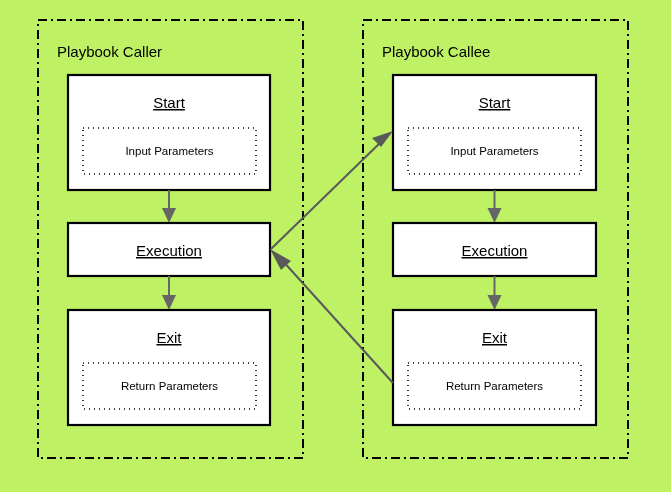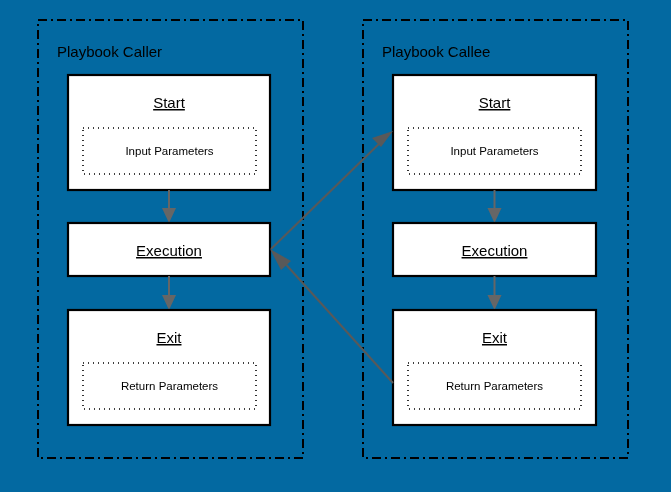--- a/index.html
+++ b/index.html
@@ -7,21 +7,21 @@
     padding: 0;
     background: #ffffff;
   }
   body {
     font-family: "Liberation Sans", sans-serif;
   }
   #canvas {
     position: relative;
     width: 671px;
     height: 492px;
-    background: #0369a1;
+    background: #bef264;
     overflow: hidden;
   }
   #diagram-svg {
     position: absolute;
     left: 0;
     top: 0;
     width: 671px;
     height: 492px;
   }
   .lane-title {

